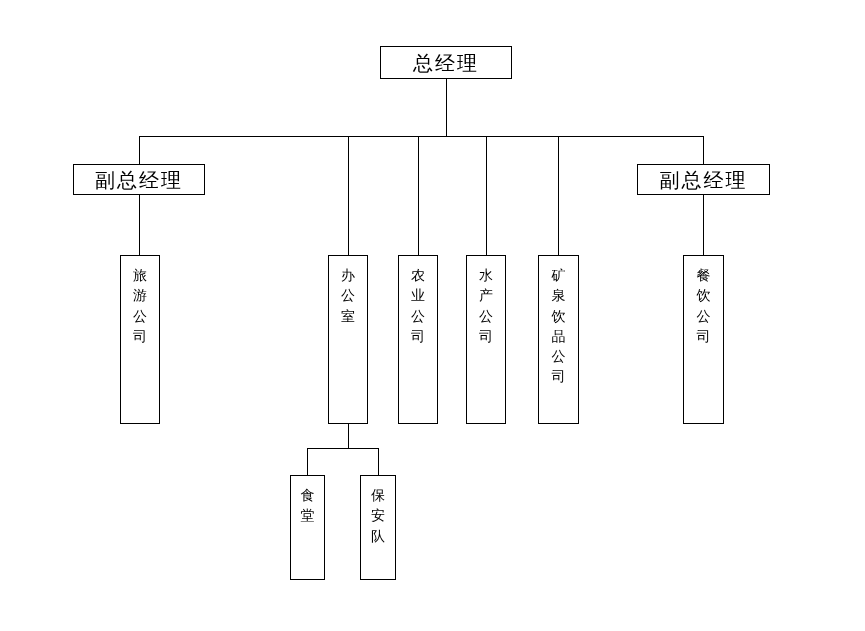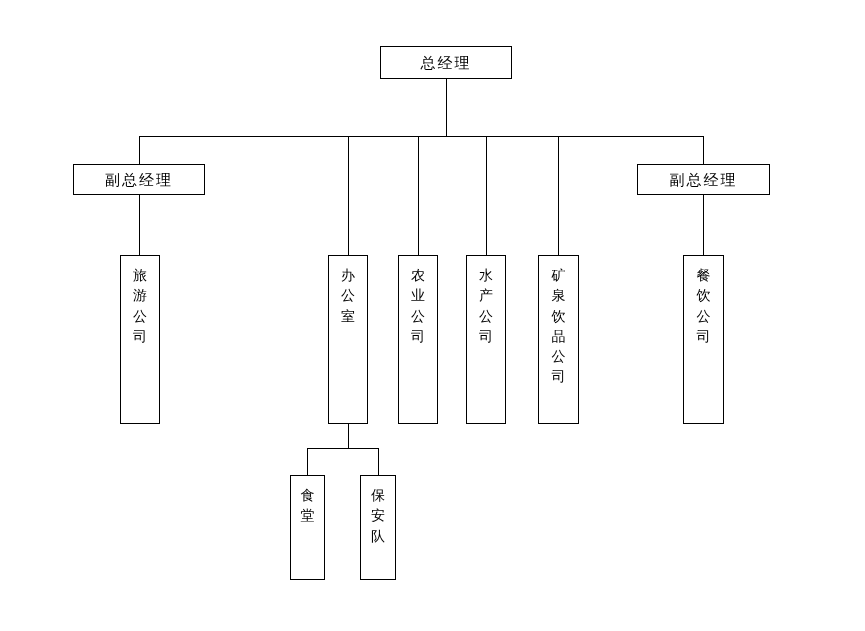--- a/index.html
+++ b/index.html
@@ -23,21 +23,21 @@
     box-sizing: border-box;
     border: 1px solid #000000;
     background: #ffffff;
     display: flex;
     align-items: center;
     justify-content: center;
     color: #000000;
   }
   
   .node.horiz {
-    font-size: 15px;
+    font-size: 20px;
     letter-spacing: 2px;
     line-height: 1;
   }
   
   .node.vert {
     align-items: flex-start;
     justify-content: center;
     padding-top: 9px;
   }
   .vert-label {

